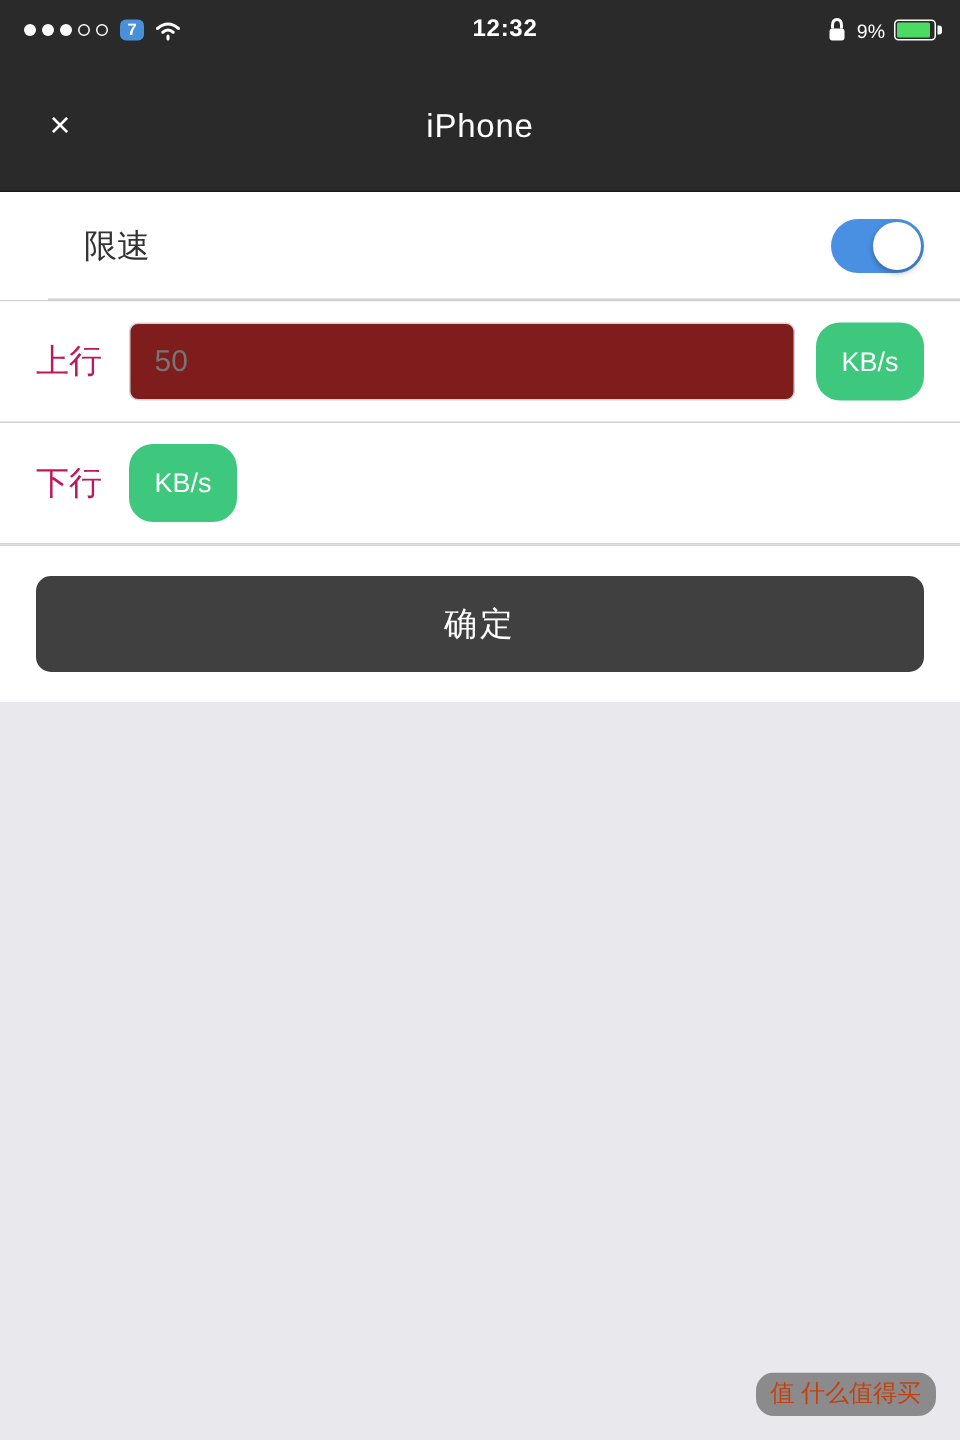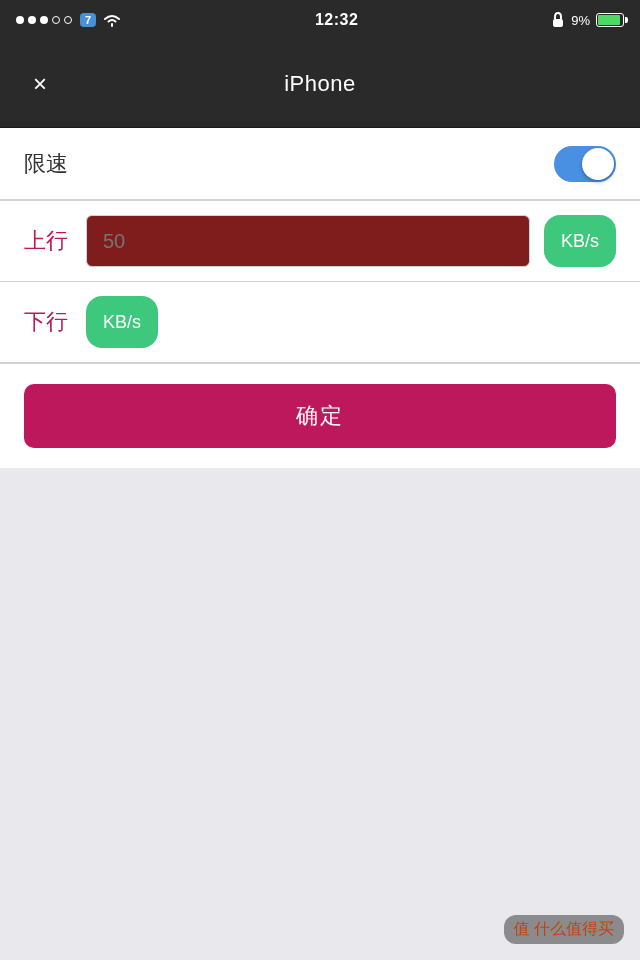--- a/index.html
+++ b/index.html
@@ -138,20 +138,21 @@
       color: white;
       font-size: 22px;
       font-weight: 400;
       letter-spacing: 0.5px;
     }
 
     
     .settings-section {
       background: white;
       margin-top: 0;
+      padding-left: 32px;
     }
 
     .setting-row {
       display: flex;
       align-items: center;
       justify-content: space-between;
       padding: 0 24px;
       height: 72px;
       background: white;
       border-bottom: 1px solid #d1d1d6;
@@ -235,21 +236,21 @@
     
     .confirm-section {
       background: white;
       border-top: 1px solid #d1d1d6;
       padding: 20px 24px;
     }
 
     .confirm-button {
       width: 100%;
       height: 64px;
-      background: #be185d;
+      background: #404040;
       border: none;
       border-radius: 10px;
       color: white;
       font-size: 22px;
       cursor: pointer;
       letter-spacing: 2px;
     }
 
     
     .watermark {

